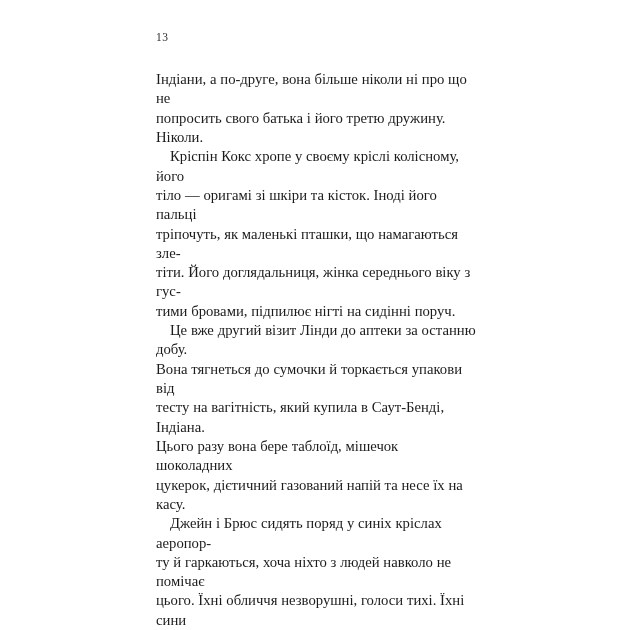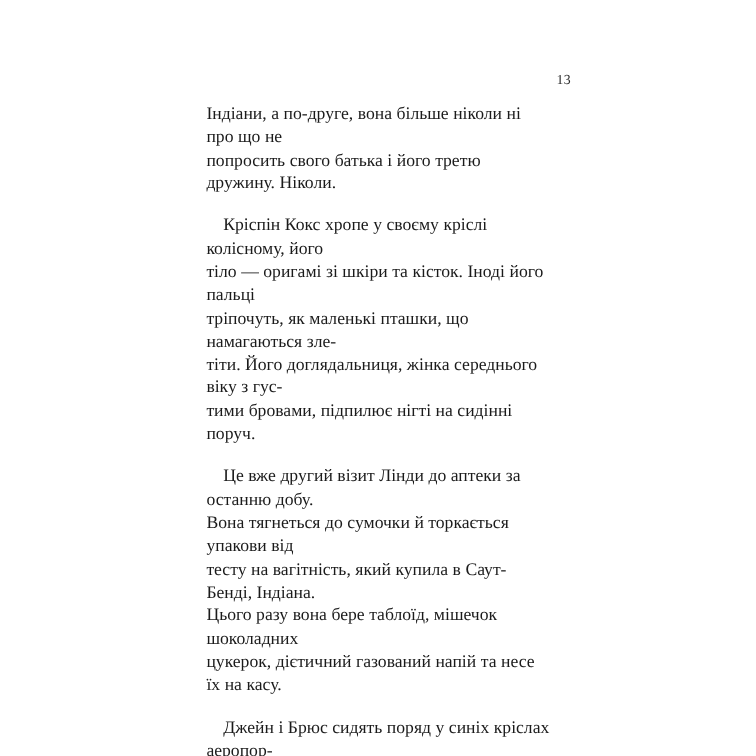--- a/index.html
+++ b/index.html
@@ -20,40 +20,40 @@
     position: relative;
     width: 630px;
     height: 630px;
     background: #ffffff;
     box-sizing: border-box;
   }
 
   
   #folio {
     position: absolute;
-    top: 62px;
+    top: 32px;
     left: 156px;
     width: 320px;
-    text-align: right;
+    text-align: left;
     font-size: 11.5px;
     letter-spacing: 0.4px;
     color: #2a2a2a;
     line-height: 1;
   }
 
   
   #text-column {
     position: absolute;
     top: 70px;
     left: 156px;
     width: 320px;
   }
 
   .para {
-    margin: 16px;
+    margin: 0;
     font-size: 14.7px;
     line-height: 19.32px;
     text-align: left;
     color: #1b1b1b;
     white-space: pre-wrap;
     word-spacing: 0.1px;
   }
 
   .para.indent {
     text-indent: 14px;

